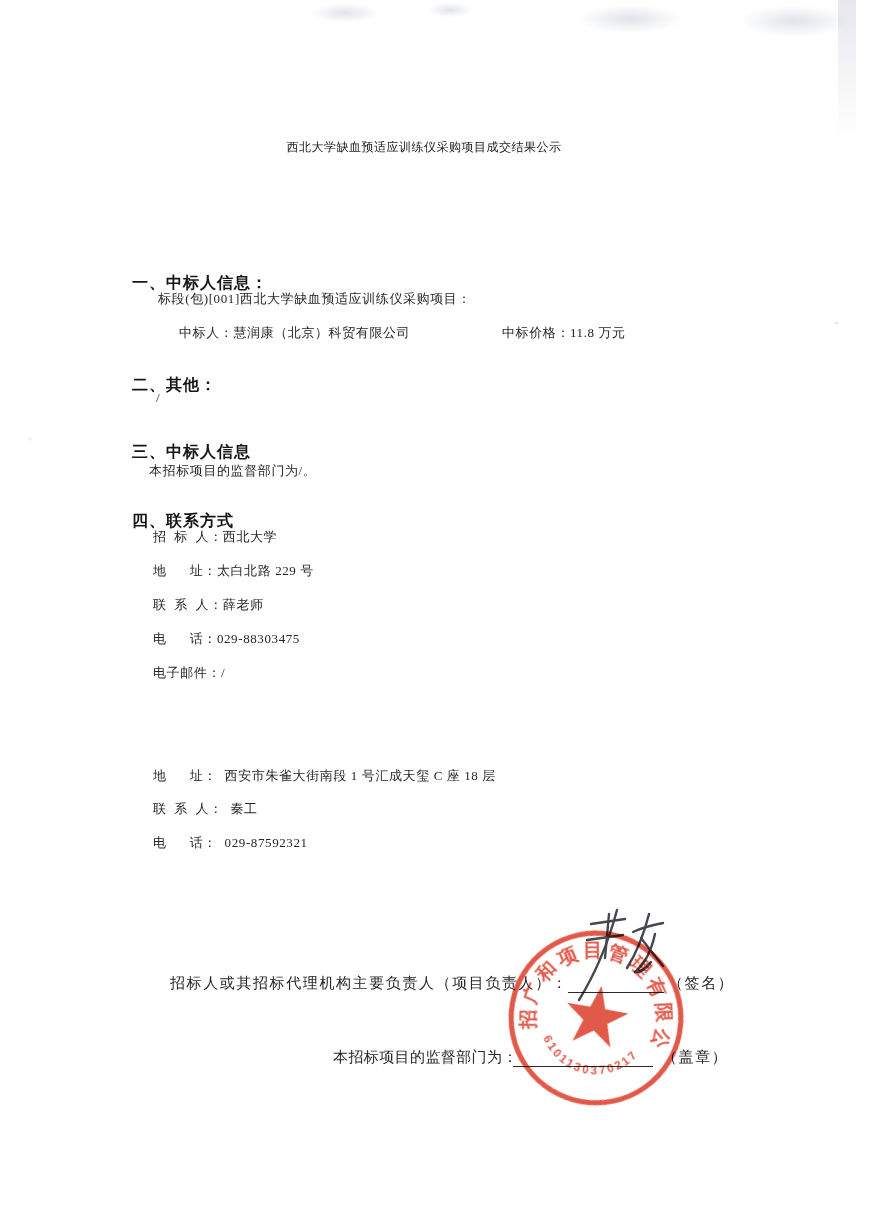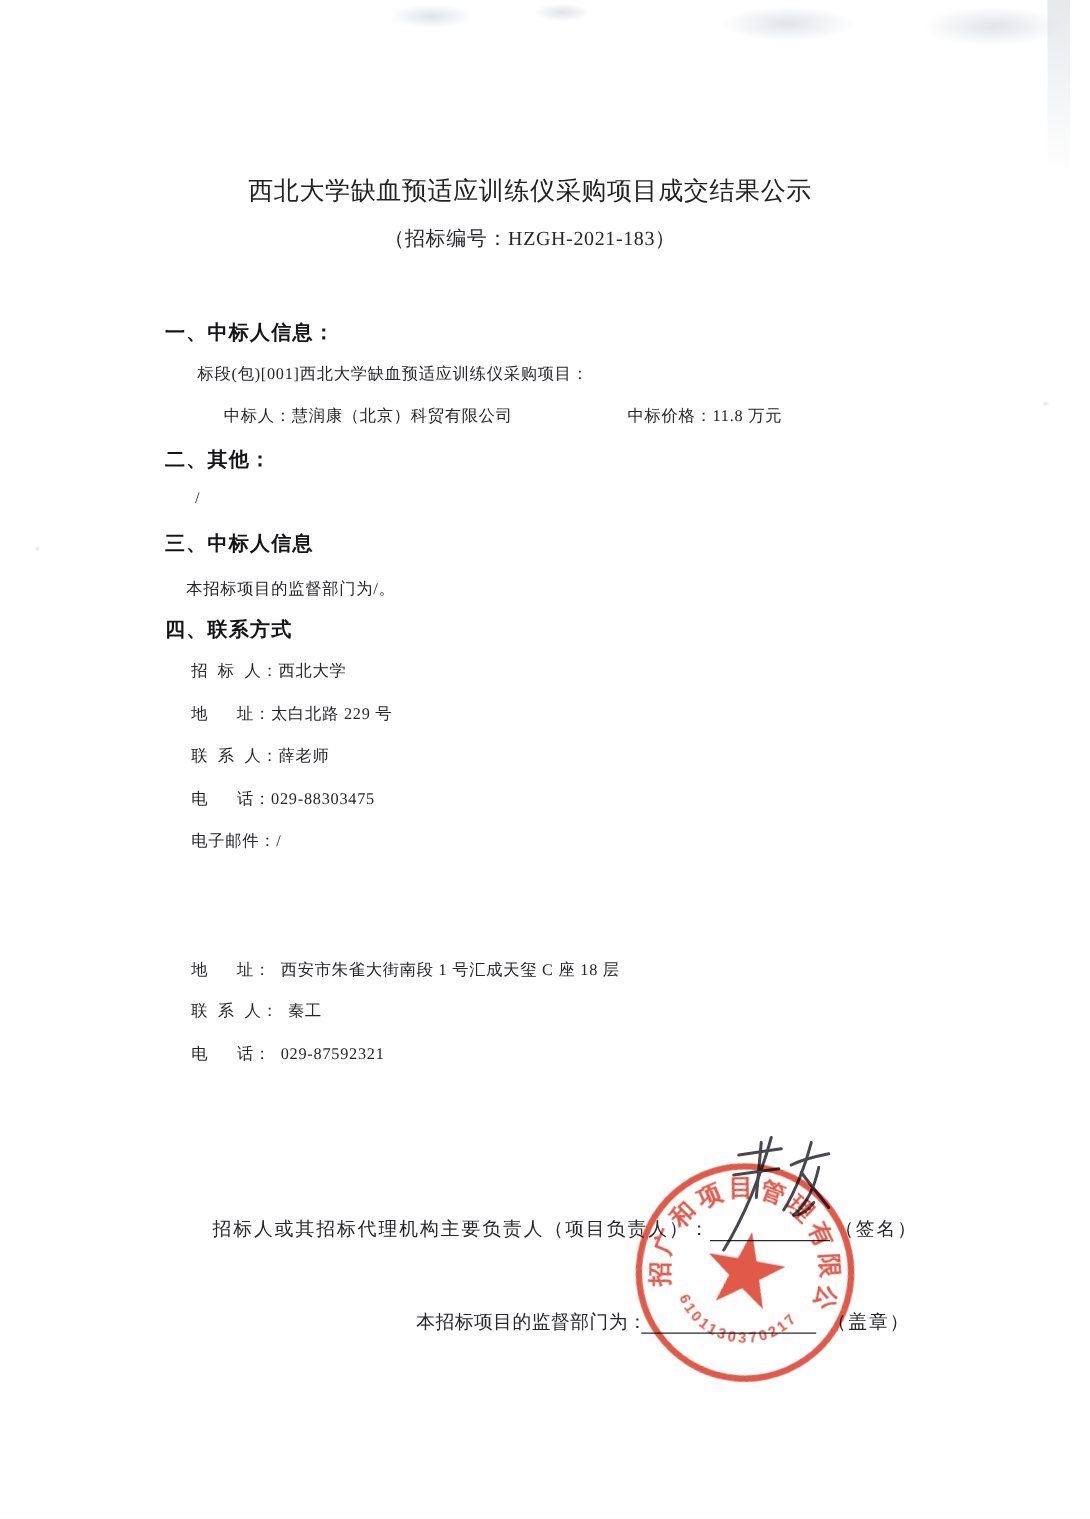--- a/index.html
+++ b/index.html
@@ -11,25 +11,25 @@
   .page{
     position:relative;width:872px;height:1215px;
     background:#ffffff;overflow:hidden;
     color:#26262a;
   }
   .abs{position:absolute;white-space:pre;}
   .center-line{
     position:absolute;left:0;width:848px;text-align:center;
     white-space:pre;
   }
-  .doc-title{font-size:20px;letter-spacing:.5px;color:#222;}
+  .doc-title{font-size:12px;letter-spacing:.5px;color:#222;}
   .doc-subtitle{font-size:16px;letter-spacing:.5px;color:#28282c;}
   .sec-heading{
     font-family:"Liberation Sans","DejaVu Sans",sans-serif;
-    font-weight:700;font-size:16px;letter-spacing:1px;color:#151518;
+    font-weight:700;font-size:16px;letter-spacing:1px;color:#151518;margin-top:17px;
   }
   .body-line{font-size:13px;letter-spacing:.6px;color:#26262a;}
   .sign-line{font-size:15px;color:#26262a;}
   .blank{
     position:absolute;height:18px;
     border-bottom:1.6px solid #2a2a2e;
   }
   .seal{
     position:absolute;left:506px;top:928px;width:180px;height:180px;
     transform:rotate(10deg);
@@ -52,21 +52,20 @@
 
   <div class="smudge" style="left:300px;top:0;width:90px;height:26px"></div>
   <div class="smudge" style="left:420px;top:0;width:60px;height:20px"></div>
   <div class="smudge" style="left:560px;top:0;width:140px;height:38px"></div>
   <div class="smudge" style="left:720px;top:0;width:150px;height:42px"></div>
   <div class="streak" style="left:838px;top:0;width:18px;height:140px"></div>
   <div class="smudge" style="left:27px;top:436px;width:6px;height:6px"></div>
   <div class="smudge" style="left:832px;top:320px;width:9px;height:6px"></div>
 
   <div class="center-line doc-title" style="top:139px">西北大学缺血预适应训练仪采购项目成交结果公示</div>
-  <div class="center-line doc-subtitle" style="top:181px">（招标编号：HZGH-2021-183）</div>
 
   <div class="abs sec-heading" style="left:132px;top:256px">一、中标人信息：</div>
   <div class="abs body-line" style="left:158px;top:290px">标段(包)[001]西北大学缺血预适应训练仪采购项目：</div>
   <div class="abs body-line" style="left:179px;top:324px">中标人：慧润康（北京）科贸有限公司</div>
   <div class="abs body-line" style="left:502px;top:324px">中标价格：11.8 万元</div>
 
   <div class="abs sec-heading" style="left:132px;top:358px">二、其他：</div>
   <div class="abs body-line" style="left:156px;top:390px">/</div>
 
   <div class="abs sec-heading" style="left:132px;top:425px">三、中标人信息</div>

